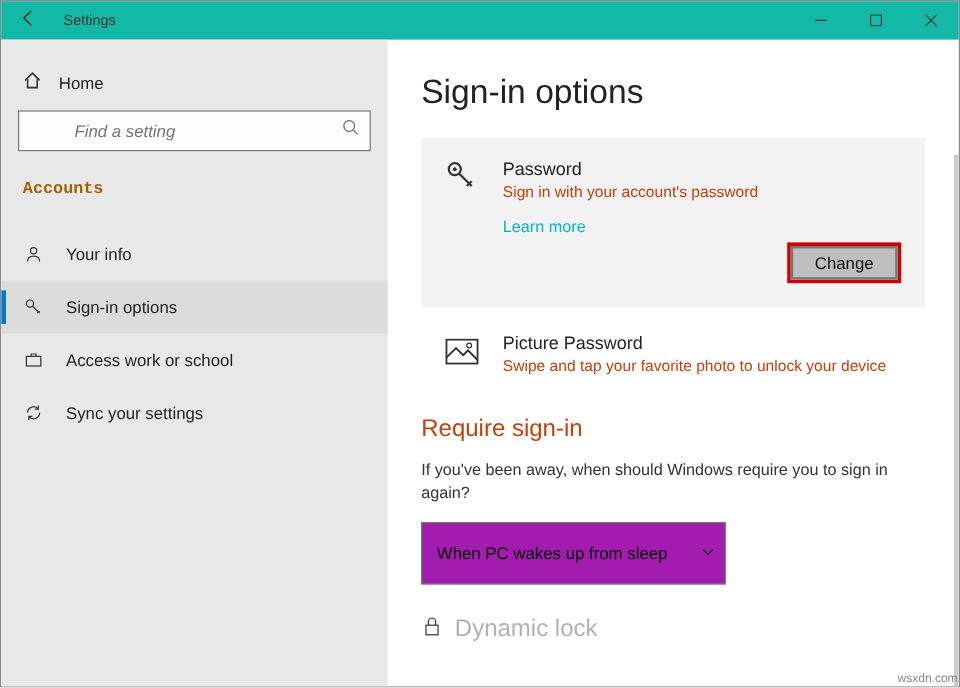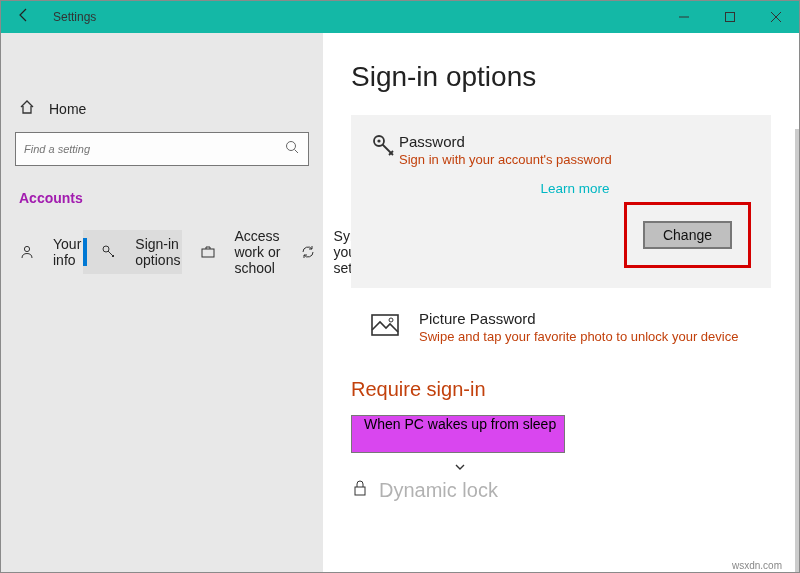--- a/index.html
+++ b/index.html
@@ -6,49 +6,49 @@
   body { width: 800px; height: 573px; overflow: hidden; background: #fff; position: relative; }
   .window { width: 800px; height: 573px; display: flex; flex-direction: column; border: 1px solid #8a8a8a; }
   .titlebar { height: 32px; display: flex; align-items: center; background: #14b8a6; }
   .titlebar .back { width: 46px; text-align: center; font-size: 16px; color: #222; }
   .titlebar .title { font-size: 12px; color: #333; flex: 0 0 auto; margin-left: 6px; }
   .titlebar .spacer { flex: 1; }
   .winbtn { width: 46px; height: 32px; display: flex; align-items: center; justify-content: center; font-size: 11px; color: #333; }
   .winbtn svg { display:block; }
   .body { flex: 1; display: flex; overflow: hidden; }
   .sidebar { width: 322px; background: #e8e8e8; padding: 22px 14px 0 14px; display: flex; flex-direction: column; }
-  .home-row { display: flex; align-items: center; gap: 14px; padding: 4px 4px 14px 4px; font-size: 14px; color: #222; margin-top: 40px; }
+  .home-row { display: flex; align-items: center; gap: 14px; padding: 4px 4px 14px 4px; font-size: 14px; color: #222; }
   .search { display: flex; align-items: center; border: 1px solid #777; background: #fdfdfd; height: 34px; padding: 0 8px; margin-bottom: 24px; }
-  .search input { flex: 1; border: none; outline: none; font-size: 11px; background: transparent; color: #14532d; font-style: italic; }
-  .section-label { font-size: 14px; font-weight: 600; color: #a21caf; padding: 0 4px 14px 4px; }
-  .nav { display: flex; flex-direction: row; margin-left: -14px; margin-right: -14px; margin-top: 10px; }
+  .search input { flex: 1; border: none; outline: none; font-size: 14px; background: transparent; color: #14532d; font-style: italic; margin-left: 38px; }
+  .section-label { font-size: 14px; font-weight: 600; color: #a16207; padding: 0 4px 14px 4px; font-family: Liberation Mono, monospace; }
+  .nav { display: flex; flex-direction: column; margin-left: -14px; margin-right: -14px; margin-top: 10px; }
   .nav-item { display: flex; align-items: center; gap: 18px; height: 44px; padding-left: 18px; font-size: 14px; color: #222; position: relative; }
   .nav-item .icon { width: 18px; display:flex; justify-content:center; }
   .nav-item.active::before { content: ""; position: absolute; left: 0; top: 8px; bottom: 8px; width: 4px; background: #0078d4; }
   .nav-item.active { background: #dcdcdc; }
   .main { flex: 1; padding: 28px 28px 0 28px; overflow: hidden; position: relative; }
   .main h1 { font-size: 28px; font-weight: 400; color: #222; margin-bottom: 22px; }
   .card { background: #f2f2f2; padding: 18px 20px 20px 20px; margin-bottom: 12px; }
-  .card-head { display: flex; }
+  .card-head { display: flex; gap: 20px; }
   .card-icon { width: 28px; flex: 0 0 28px; color: #333; }
   .card-body { flex: 1; }
   .card-title { font-size: 15px; color: #222; margin-bottom: 2px; }
   .card-sub { font-size: 13px; color: #c2410c; margin-bottom: 14px; }
   .card-desc { font-size: 13.5px; color: #333; line-height: 1.4; margin-bottom: 14px; }
-  .link { color: #00b7c3; font-size: 13.5px; text-align: center; }
+  .link { color: #00b7c3; font-size: 13.5px; }
   .card-actions { display: flex; justify-content: flex-end; margin-top: 6px; }
-  .highlight { border: 3px solid #d40000; padding: 16px; display: inline-block; }
+  .highlight { border: 3px solid #d40000; padding: 0; display: inline-block; }
   .btn { background: #bfbfbf; border: 2px solid #777; padding: 4px 18px; font-size: 14px; color: #111; }
   .picture-row { display: flex; gap: 20px; padding: 10px 20px 12px 20px; align-items: center; }
   .section-h2 { font-size: 20px; font-weight: 400; color: #c2410c; margin: 22px 0 14px 0; }
   .section-text { font-size: 13.5px; color: #333; line-height: 1.4; margin-bottom: 14px; }
-  .select { display:inline-flex; align-items:center; border:1px solid #777; height:38px; padding:0 8px 0 12px; font-size:14px; gap:28px; background:#d946ef;flex-direction:column; }
+  .select { display:inline-flex; align-items:center; border:1px solid #777; height:52px; padding:0 8px 0 12px; font-size:14px; gap:28px; background:#a21caf; }
   .dyn { font-size: 20px; font-weight: 400; color: #222; margin-top: 26px; display:flex; align-items:center; gap:10px; }
   .scroll-track { position:absolute; right:0; top:96px; bottom:0; width:4px; background:#ccc; }
-  .watermark { position:absolute; right:18px; bottom:2px; font-size:10px; color:#888; }
+  .watermark { position:absolute; right:2px; bottom:2px; font-size:10px; color:#888; }
 </style>
 </head>
 <body>
 
 <div class="window">
 
   <div class="titlebar">
     <div class="back">
       <svg width="16" height="16" viewBox="0 0 16 16">
           <path d="M10 2 L4 8 L10 14" stroke="#222" stroke-width="1.2" fill="none"></path>
@@ -174,20 +174,21 @@
               <circle cx="20" cy="6" r="2" stroke="#333" fill="none"></circle>
             </svg>
         </div>
         <div class="card-body">
           <div class="card-title">Picture Password</div>
           <div class="card-sub" style="margin-bottom:0">Swipe and tap your favorite photo to unlock your device</div>
         </div>
       </div>
 
       <h2 class="section-h2">Require sign-in</h2>
+      <div class="section-text">If you've been away, when should Windows require you to sign in again?</div>
       <div class="select">
         <span>When PC wakes up from sleep</span>
         <span><svg width="12" height="12" viewBox="0 0 12 12">
               <path d="M2 4 L6 8 L10 4" stroke="#333" fill="none" stroke-width="1.4"></path>
             </svg></span>
       </div>
 
       <div class="dyn">
         <span><svg width="18" height="18" viewBox="0 0 18 18">
               <rect x="4" y="8" width="10" height="8" stroke="#333" fill="none"></rect>

